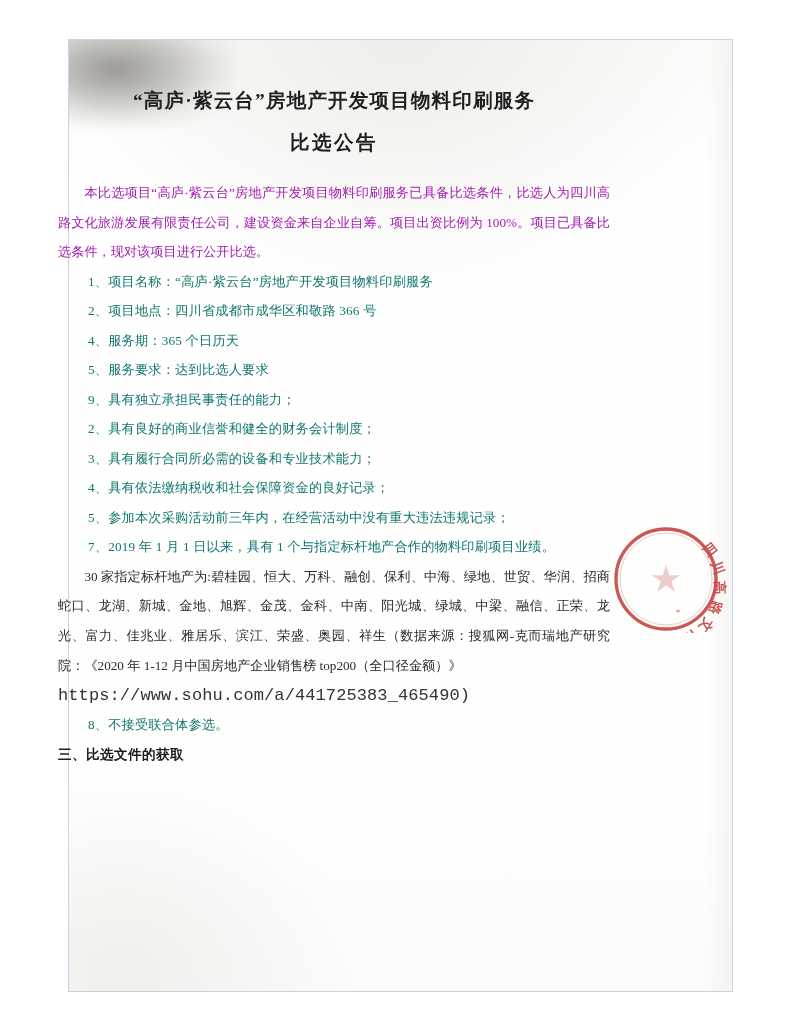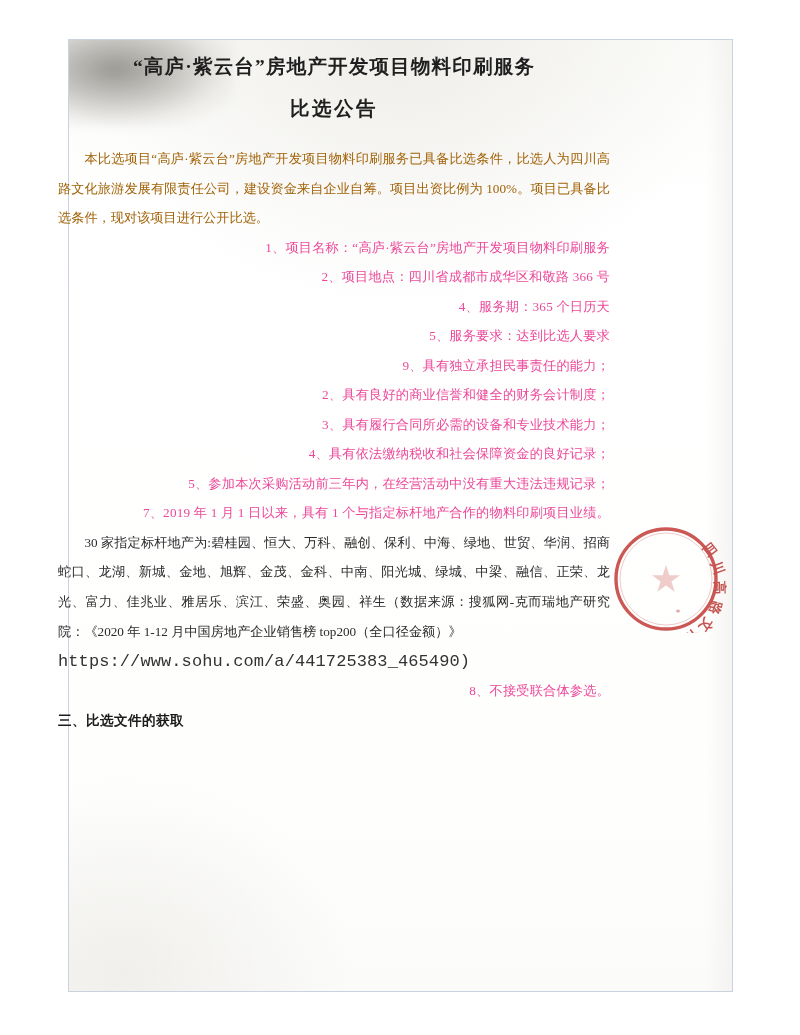--- a/index.html
+++ b/index.html
@@ -56,59 +56,58 @@
     position: absolute;
     right: 0; top: 0; bottom: 0; width: 26px;
     background: linear-gradient(270deg, rgba(236,234,230,0.5), rgba(255,255,255,0));
     pointer-events: none;
   }
 
   
   #doc-body {
     position: absolute;
     left: 58px;
-    top: 46px;
+    top: 80px;
     width: 552px;
     color: #2e2e2e;
   }
 
   .doc-title {
     font-size: 19.5px;
     font-weight: bold;
     text-align: center;
     letter-spacing: 1.2px;
     line-height: 42px;
     color: #1f1f1f;
   }
   .doc-title.line2 { letter-spacing: 2.5px; }
 
   .para {
     font-size: 13.2px;
     line-height: 29.5px;
     text-align: justify;
     text-justify: inter-ideograph;
     text-indent: 2em;
-    color: #a16207;
+    color: #a21caf;
   }
 
   .heading {
     font-size: 13.6px;
     font-weight: bold;
     line-height: 30px;
     color: #1c1c1c;
     letter-spacing: 0.4px;
   }
 
   .item {
     font-size: 13.2px;
     line-height: 29.5px;
     padding-left: 30px;
-    color: #ec4899;
+    color: #0f766e;
     letter-spacing: 0.2px;
-    text-align: right;
   }
 
   .block-para {
     font-size: 13.2px;
     line-height: 29.8px;
     text-align: justify;
     text-justify: inter-ideograph;
     text-indent: 2em;
     padding-left: 0px;
     color: #2b2b2b;

